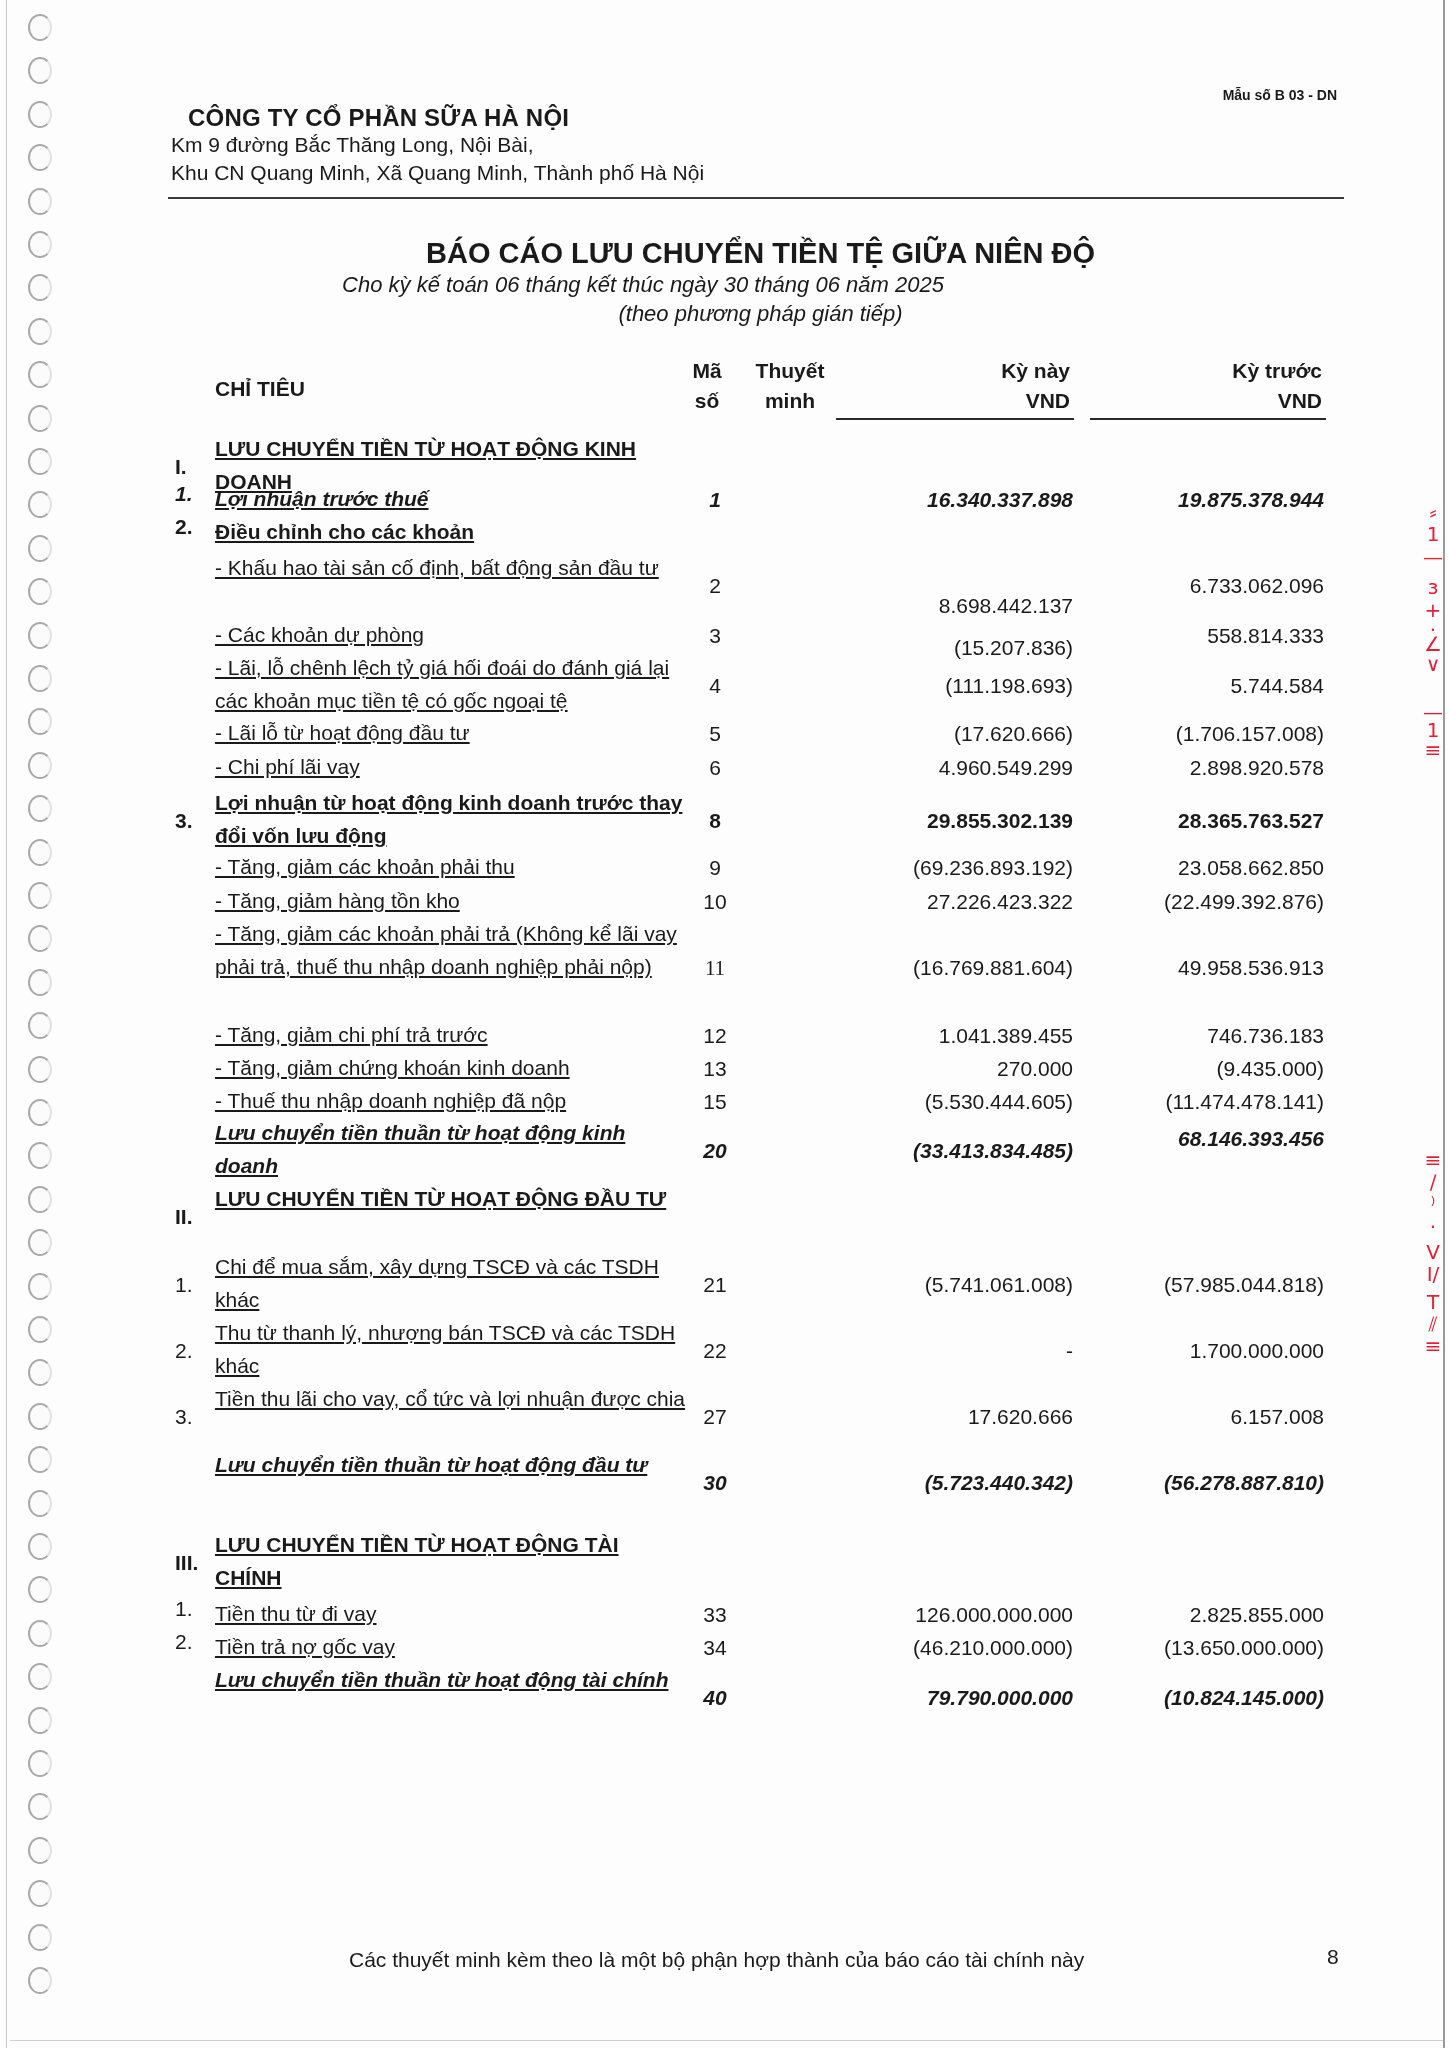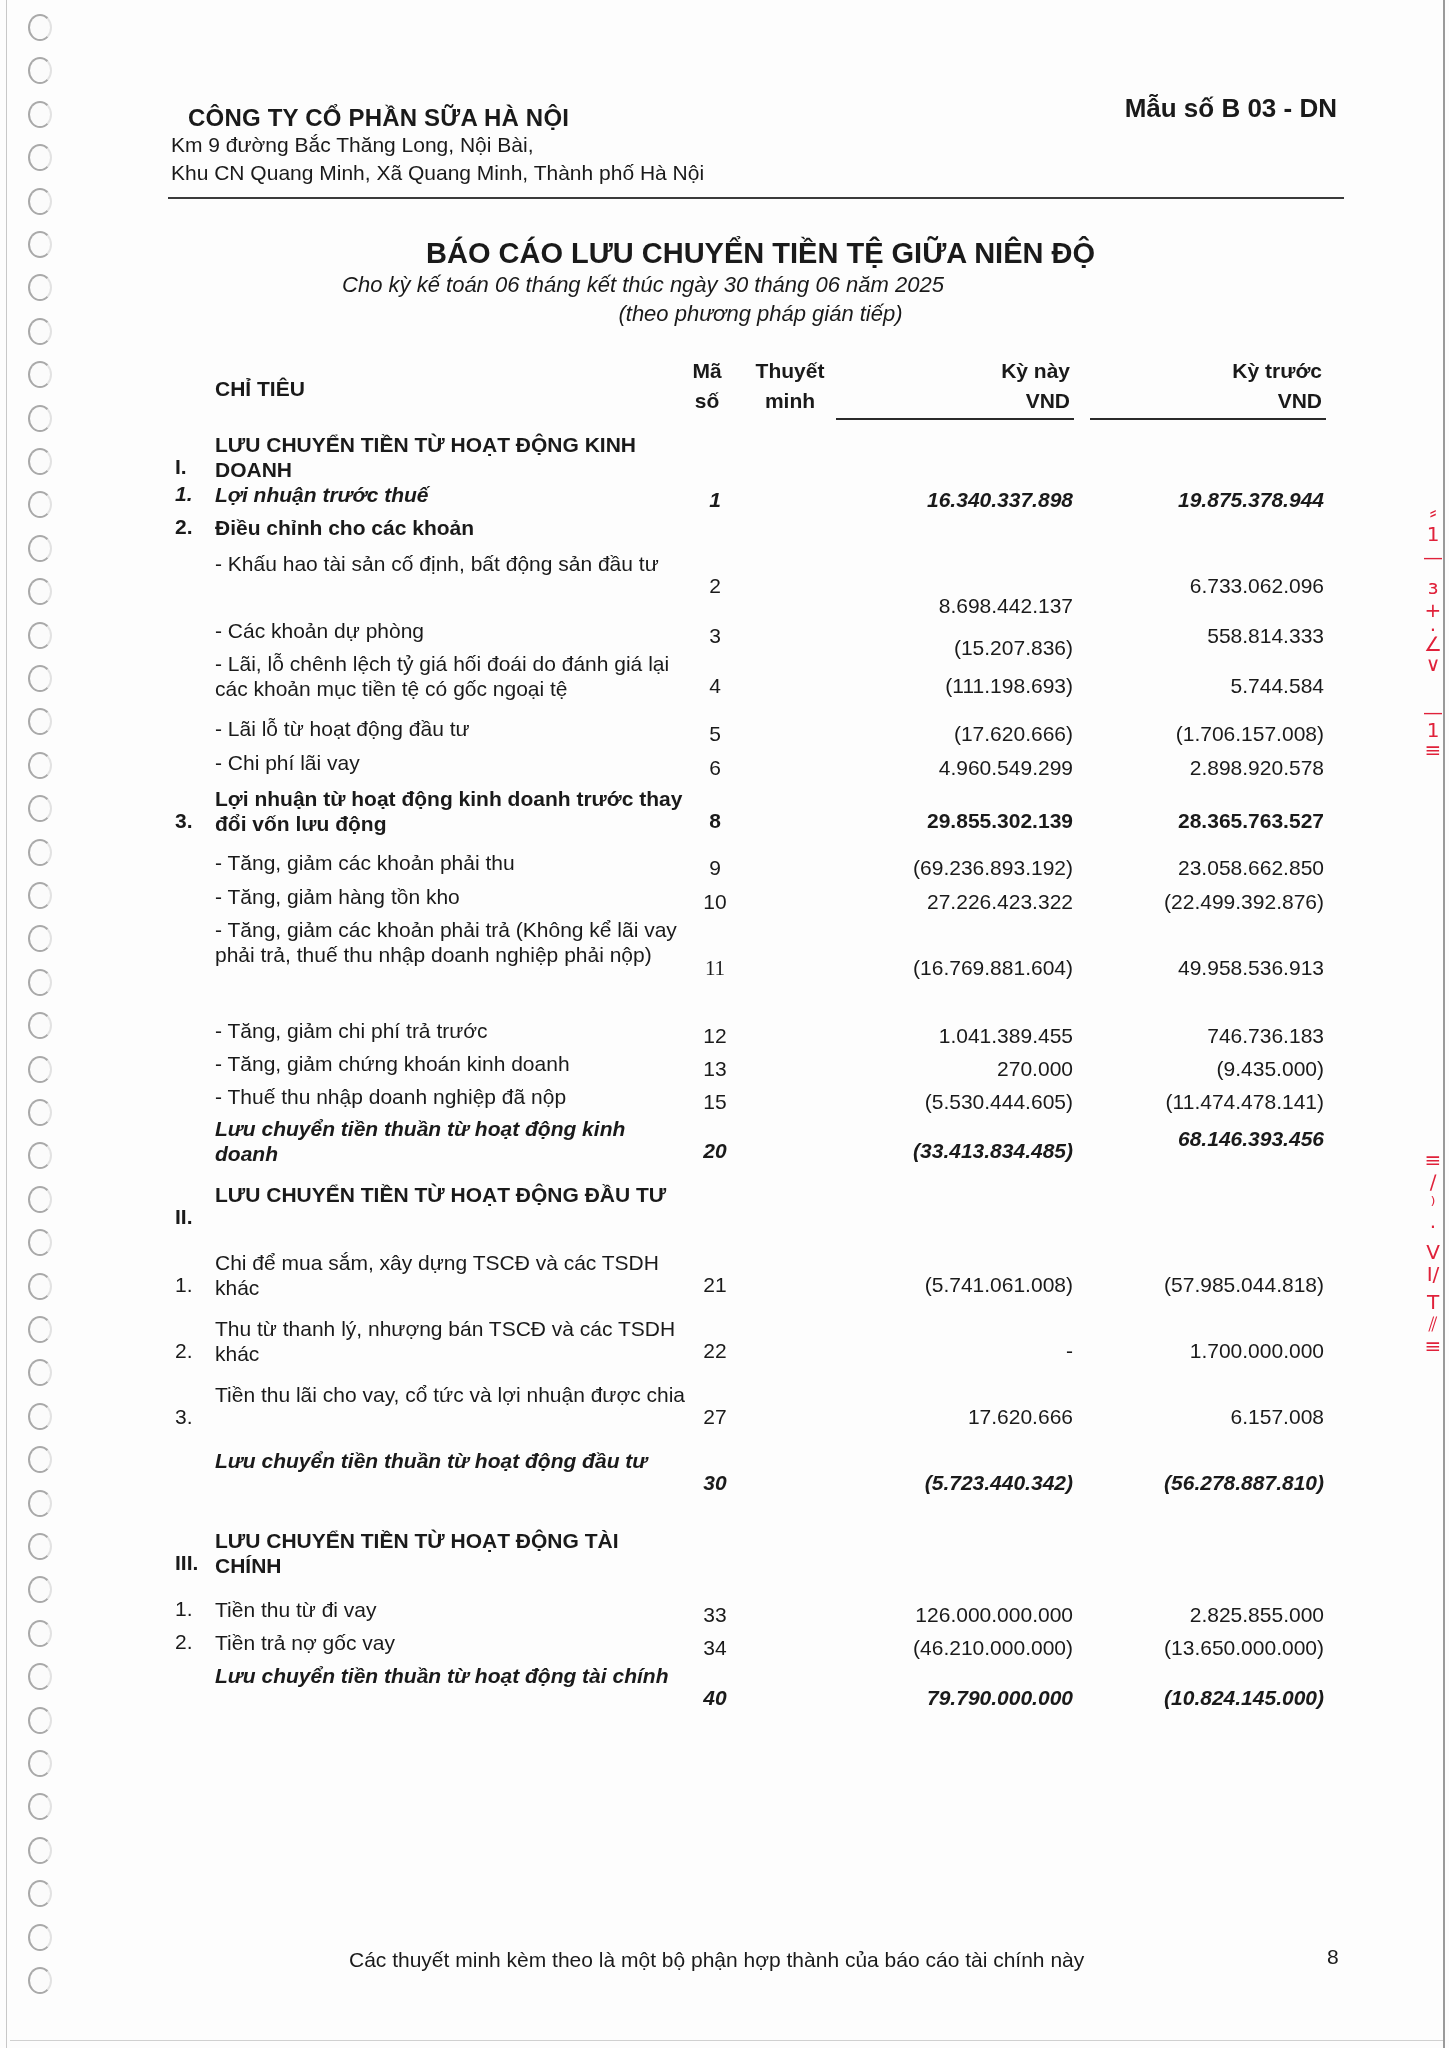--- a/index.html
+++ b/index.html
@@ -12,41 +12,41 @@
   .bottom-rule { position:absolute; left:10px; top:2040px; width:1433px; height:1px; background:#d0d0d0; }
   .hole {
     position:absolute; left:28px; width:24px; height:27px; border-radius:50%;
     border:2px solid #a9a9a9; border-right-color:#e2e2e2; box-sizing:border-box; background:#fbfbfb;
   }
   .redmark { position:absolute; color:#e0213a; font-family:"DejaVu Sans", sans-serif; font-size:20px; line-height:24px; width:20px; text-align:center; }
 
   .company { position:absolute; left:188px; top:104px; font-size:24px; font-weight:bold; letter-spacing:0.2px; }
   .addr1 { position:absolute; left:171px; top:133px; font-size:21px; }
   .addr2 { position:absolute; left:171px; top:161px; font-size:21px; }
-  .formcode { position:absolute; right:112px; top:93px; font-size:26px; font-weight:bold; }
+  .formcode { position:absolute; right:112px; top:87px; font-size:14px; font-weight:bold; }
   .header-rule { position:absolute; left:168px; top:197px; width:1176px; height:2px; background:#3a3a3a; }
 
   .title { position:absolute; left:0; width:1449px; top:237px; text-align:center; font-size:29px; font-weight:bold; padding-left:72px; box-sizing:border-box;}
   .subtitle { position:absolute; left:0; width:1214px; top:272px; text-align:center; font-size:22px; font-style:italic; padding-left:72px; box-sizing:border-box;}
   .subtitle2 { position:absolute; left:0; width:1449px; top:301px; text-align:center; font-size:22px; font-style:italic; padding-left:72px; box-sizing:border-box;}
 
   .th { position:absolute; font-size:21px; font-weight:bold; line-height:30px; }
   .th-chitieu { left:215px; top:374px; }
   .th-ma { left:690px; top:356px; text-align:center; width:34px; }
   .th-tm { left:745px; top:356px; text-align:center; width:90px; }
   .th-ky { top:356px; text-align:right; }
   .th-kynay { left:835px; width:235px; }
   .th-kytruoc { left:1090px; width:232px; }
   .col-rule { position:absolute; top:418px; height:2px; background:#2a2a2a; }
   .rule1 { left:836px; width:238px; }
   .rule2 { left:1090px; width:236px; }
 
   .row { position:absolute; left:0; width:1449px; font-size:21px; }
   .row .num { position:absolute; left:175px; width:28px; text-align:left; }
-  .row .lbl { position:absolute; left:215px; width:475px; line-height:25px; }
+  .row .lbl { position:absolute; left:215px; width:475px; line-height:33px;text-decoration:underline; }
   .row .code { position:absolute; left:690px; width:50px; text-align:center; }
   .row .v1 { position:absolute; left:835px; width:238px; text-align:right; }
   .row .v2 { position:absolute; left:1090px; width:234px; text-align:right; }
   .sec { font-weight:bold; }
   .subtot { font-weight:bold; font-style:italic; }
   .emph { font-weight:bold; }
 
   .footer { position:absolute; left:349px; top:1948px; font-size:21px; }
   .pageno { position:absolute; left:1327px; top:1945px; font-size:21px; }
 </style>

